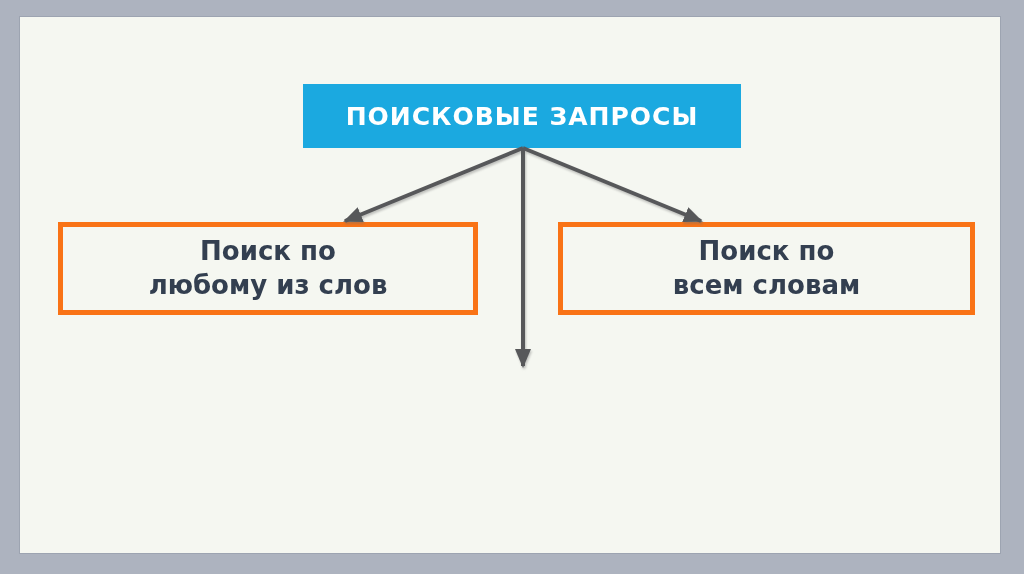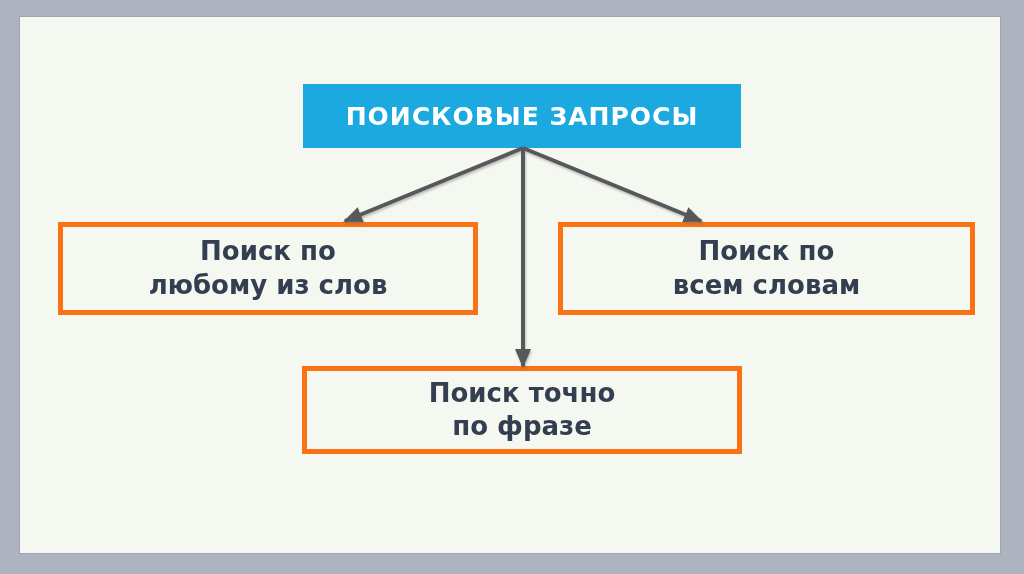--- a/index.html
+++ b/index.html
@@ -82,24 +82,20 @@
     <div class="node node-child node-left">
       <span class="node-label">Поиск по
 любому из слов</span>
     </div>
 
     <div class="node node-child node-right">
       <span class="node-label">Поиск по
 всем словам</span>
     </div>
 
-    <div class="node node-child node-bottom">
-      <span class="node-label">Поиск точно
-по фразе</span>
-    </div>
 
     <svg class="arrows" viewBox="0 0 980 536" aria-hidden="true">
       <defs>
         <marker id="ah" markerUnits="userSpaceOnUse" markerWidth="19" markerHeight="16" refX="17" refY="8" orient="auto">
           <polygon points="0,0 19,8 0,16" fill="#57585a"></polygon>
         </marker>
       </defs>
       <line x1="503" y1="131" x2="325" y2="204" marker-end="url(#ah)"></line>
       <line x1="503" y1="131" x2="503" y2="349" marker-end="url(#ah)"></line>
       <line x1="503" y1="131" x2="681" y2="204" marker-end="url(#ah)"></line>

